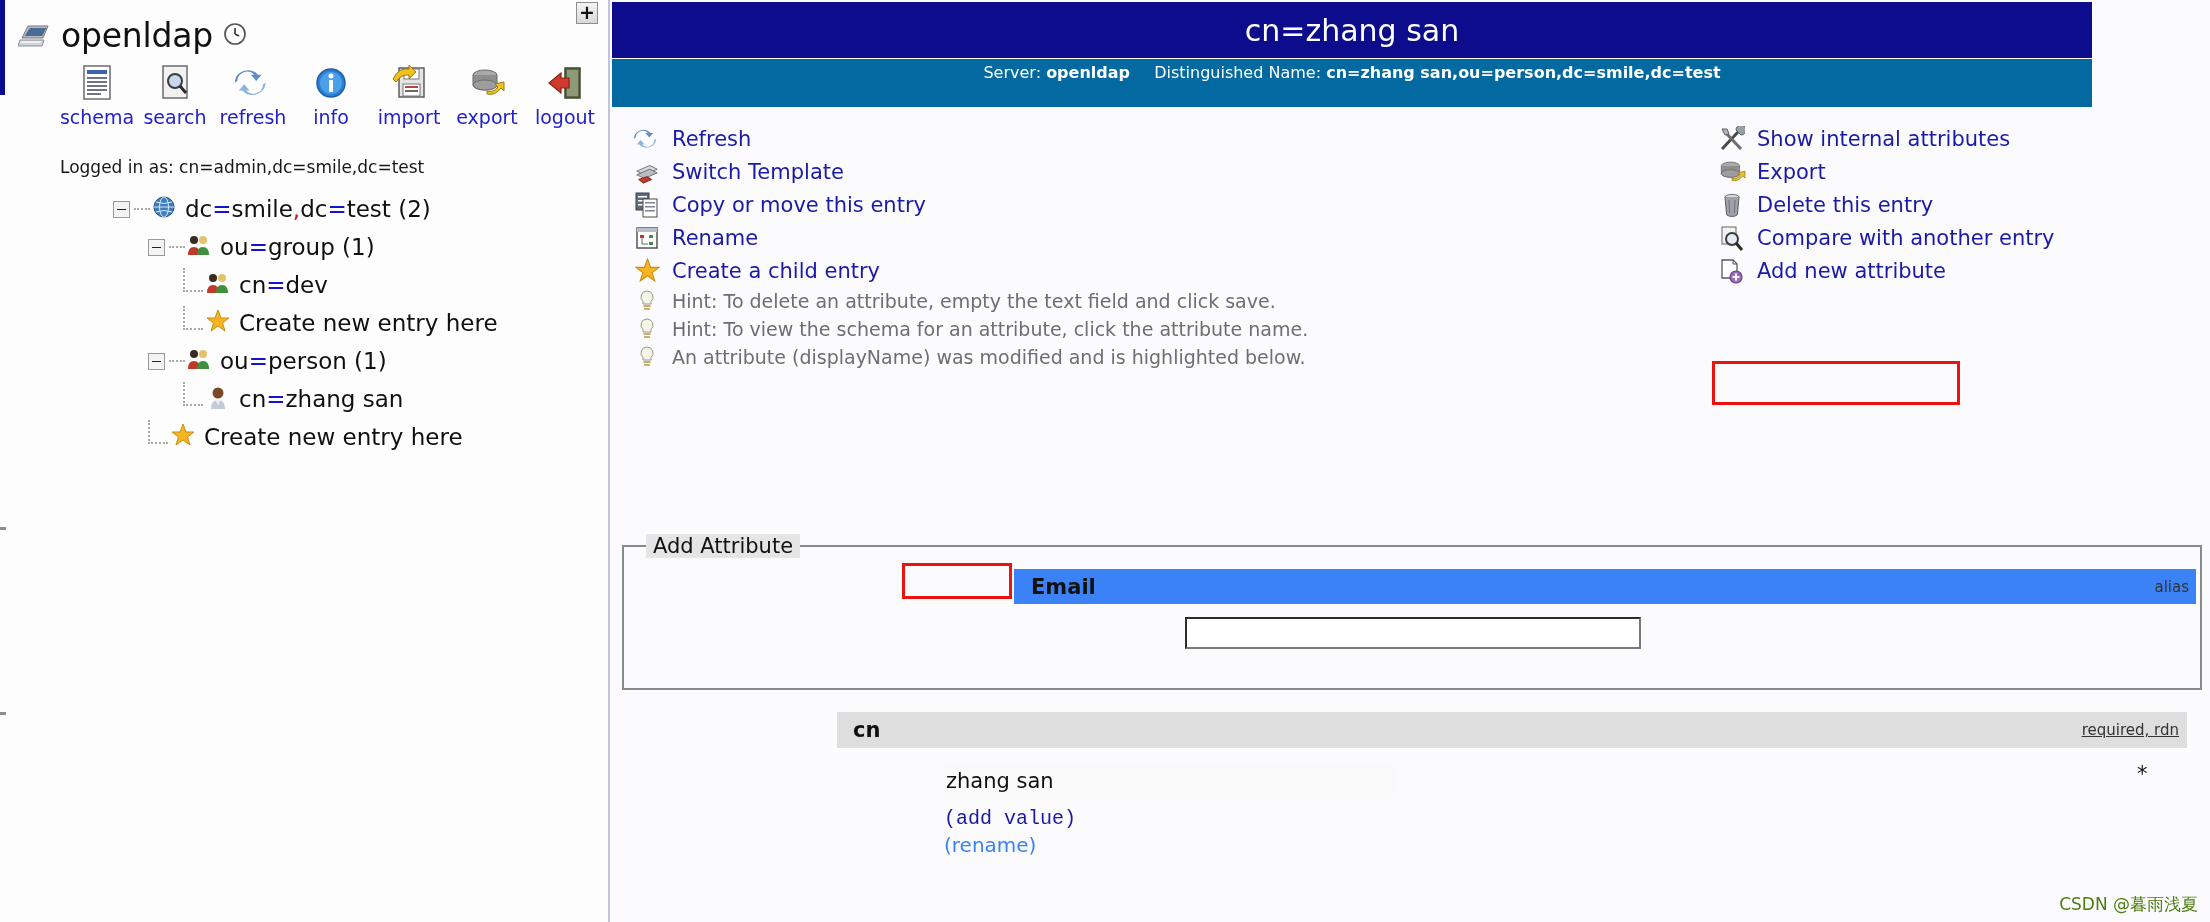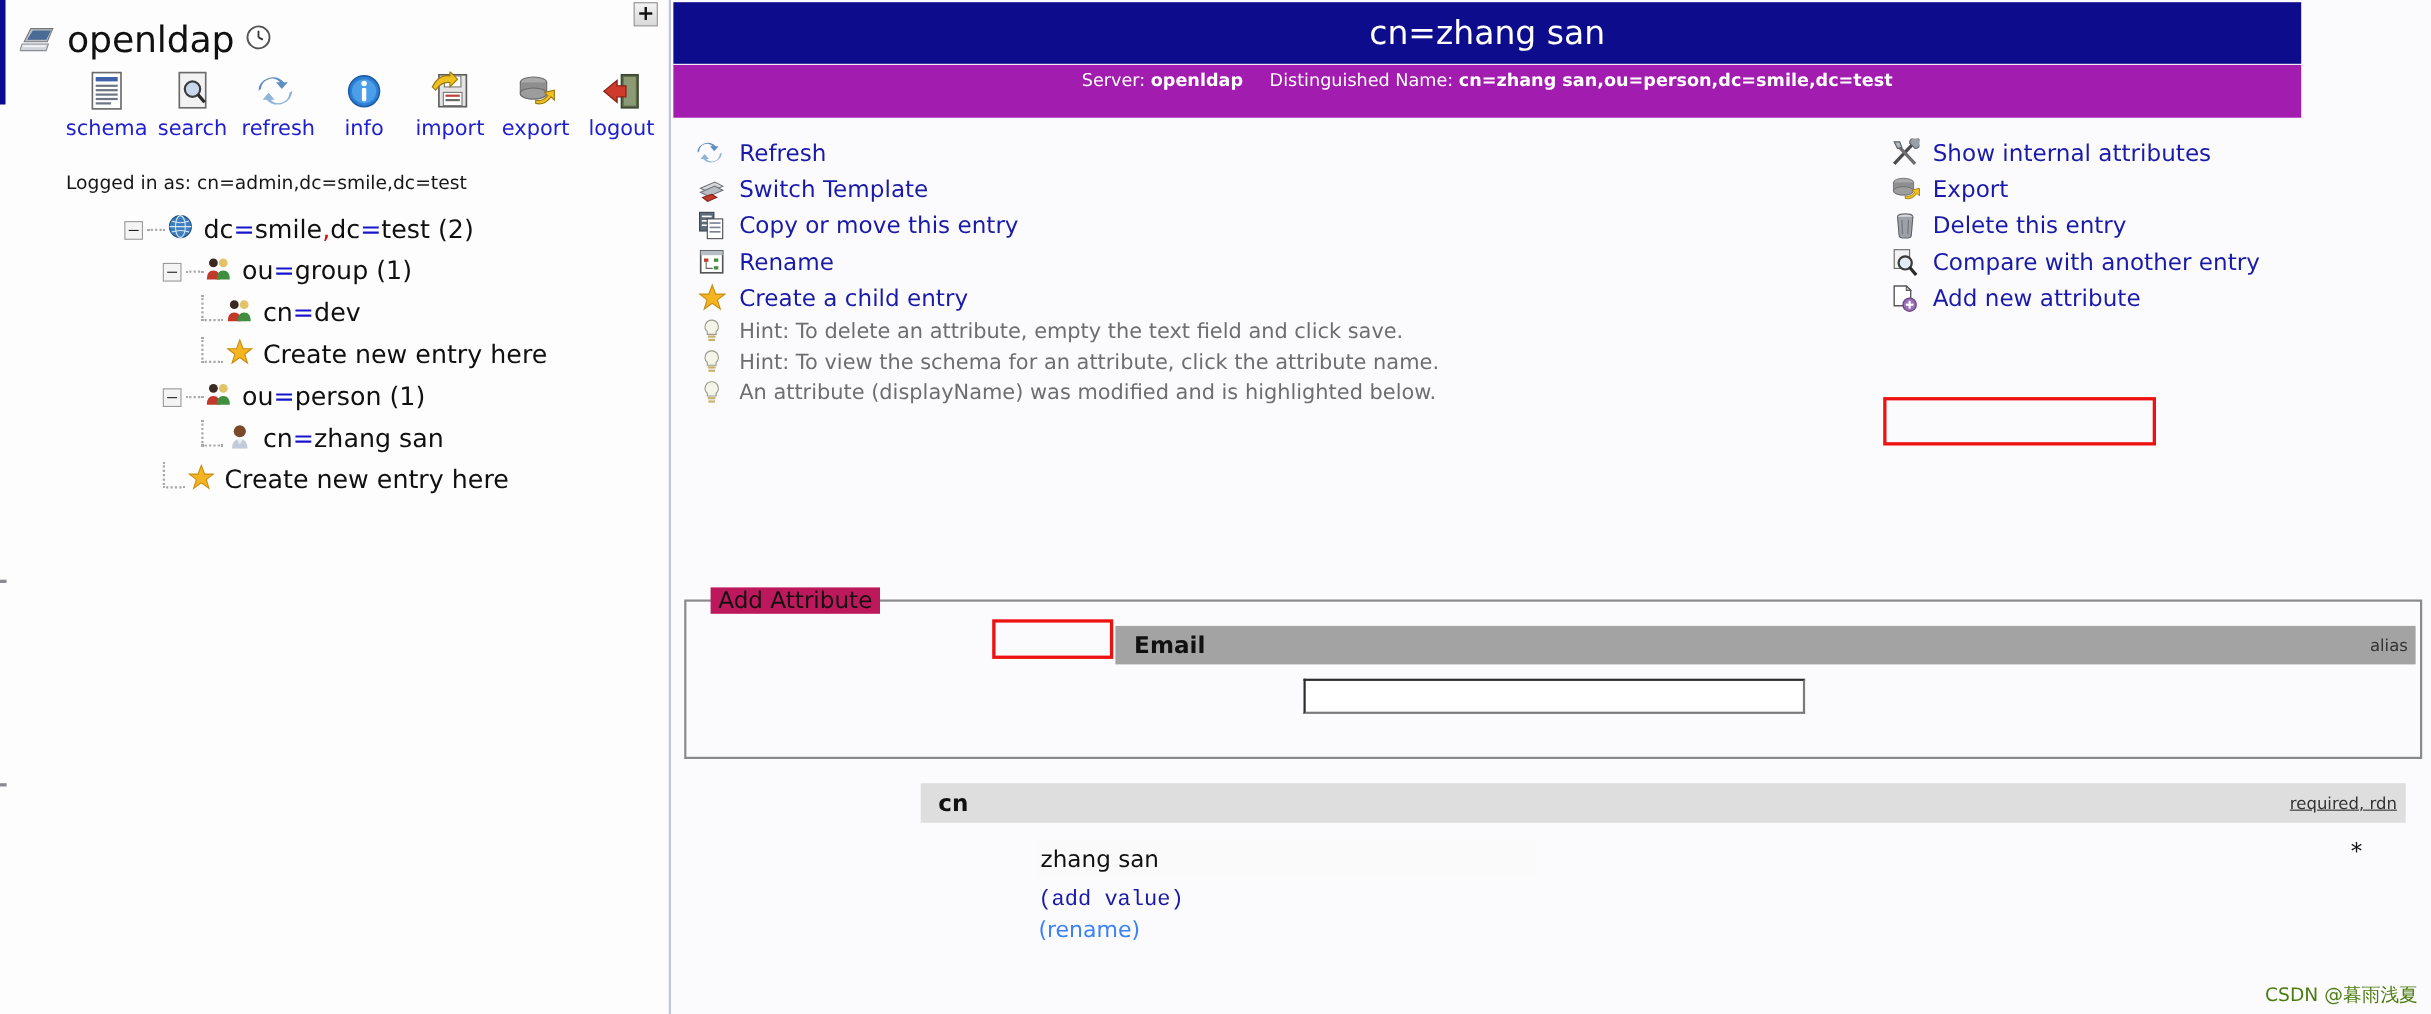--- a/index.html
+++ b/index.html
@@ -176,21 +176,21 @@
     display: flex;
     align-items: center;
     justify-content: center;
     font-size: 30px;
     font-family: "DejaVu Sans", sans-serif;
   }
   #hdr-meta-bar {
     position: absolute;
     left: 0; top: 59px;
     width: 1480px; height: 48px;
-    background: #a21caf;
+    background: #0369a1;
     color: #ffffff;
     font-size: 16px;
     text-align: center;
     font-family: "DejaVu Sans", sans-serif;
     line-height: 20px;
     padding-top: 4px;
     box-sizing: border-box;
   }
   #hdr-meta-bar b { font-weight: bold; }
   .hdr-gap { display: inline-block; width: 14px; }
@@ -247,31 +247,31 @@
     position: absolute;
     left: 10px; top: 545px;
     width: 1580px; height: 145px;
     border: 2px solid #888a8c;
     box-sizing: border-box;
     background: #fbfbfd;
   }
   #add-attr-legend {
     position: absolute;
     left: 22px; top: -13px;
-    background: #be185d;
+    background: #e5e5e5;
     padding: 0 7px;
     font-size: 21px;
     color: #111;
     font-family: "DejaVu Sans", sans-serif;
   }
   #email-attr-header {
     position: absolute;
     left: 390px; top: 22px;
     width: 1182px; height: 35px;
-    background: #a3a3a3;
+    background: #3b82f6;
     display: flex;
     align-items: center;
   }
   #email-attr-name {
     font-size: 21px;
     font-weight: bold;
     color: #111;
     padding-left: 17px;
     font-family: "DejaVu Sans", sans-serif;
   }

